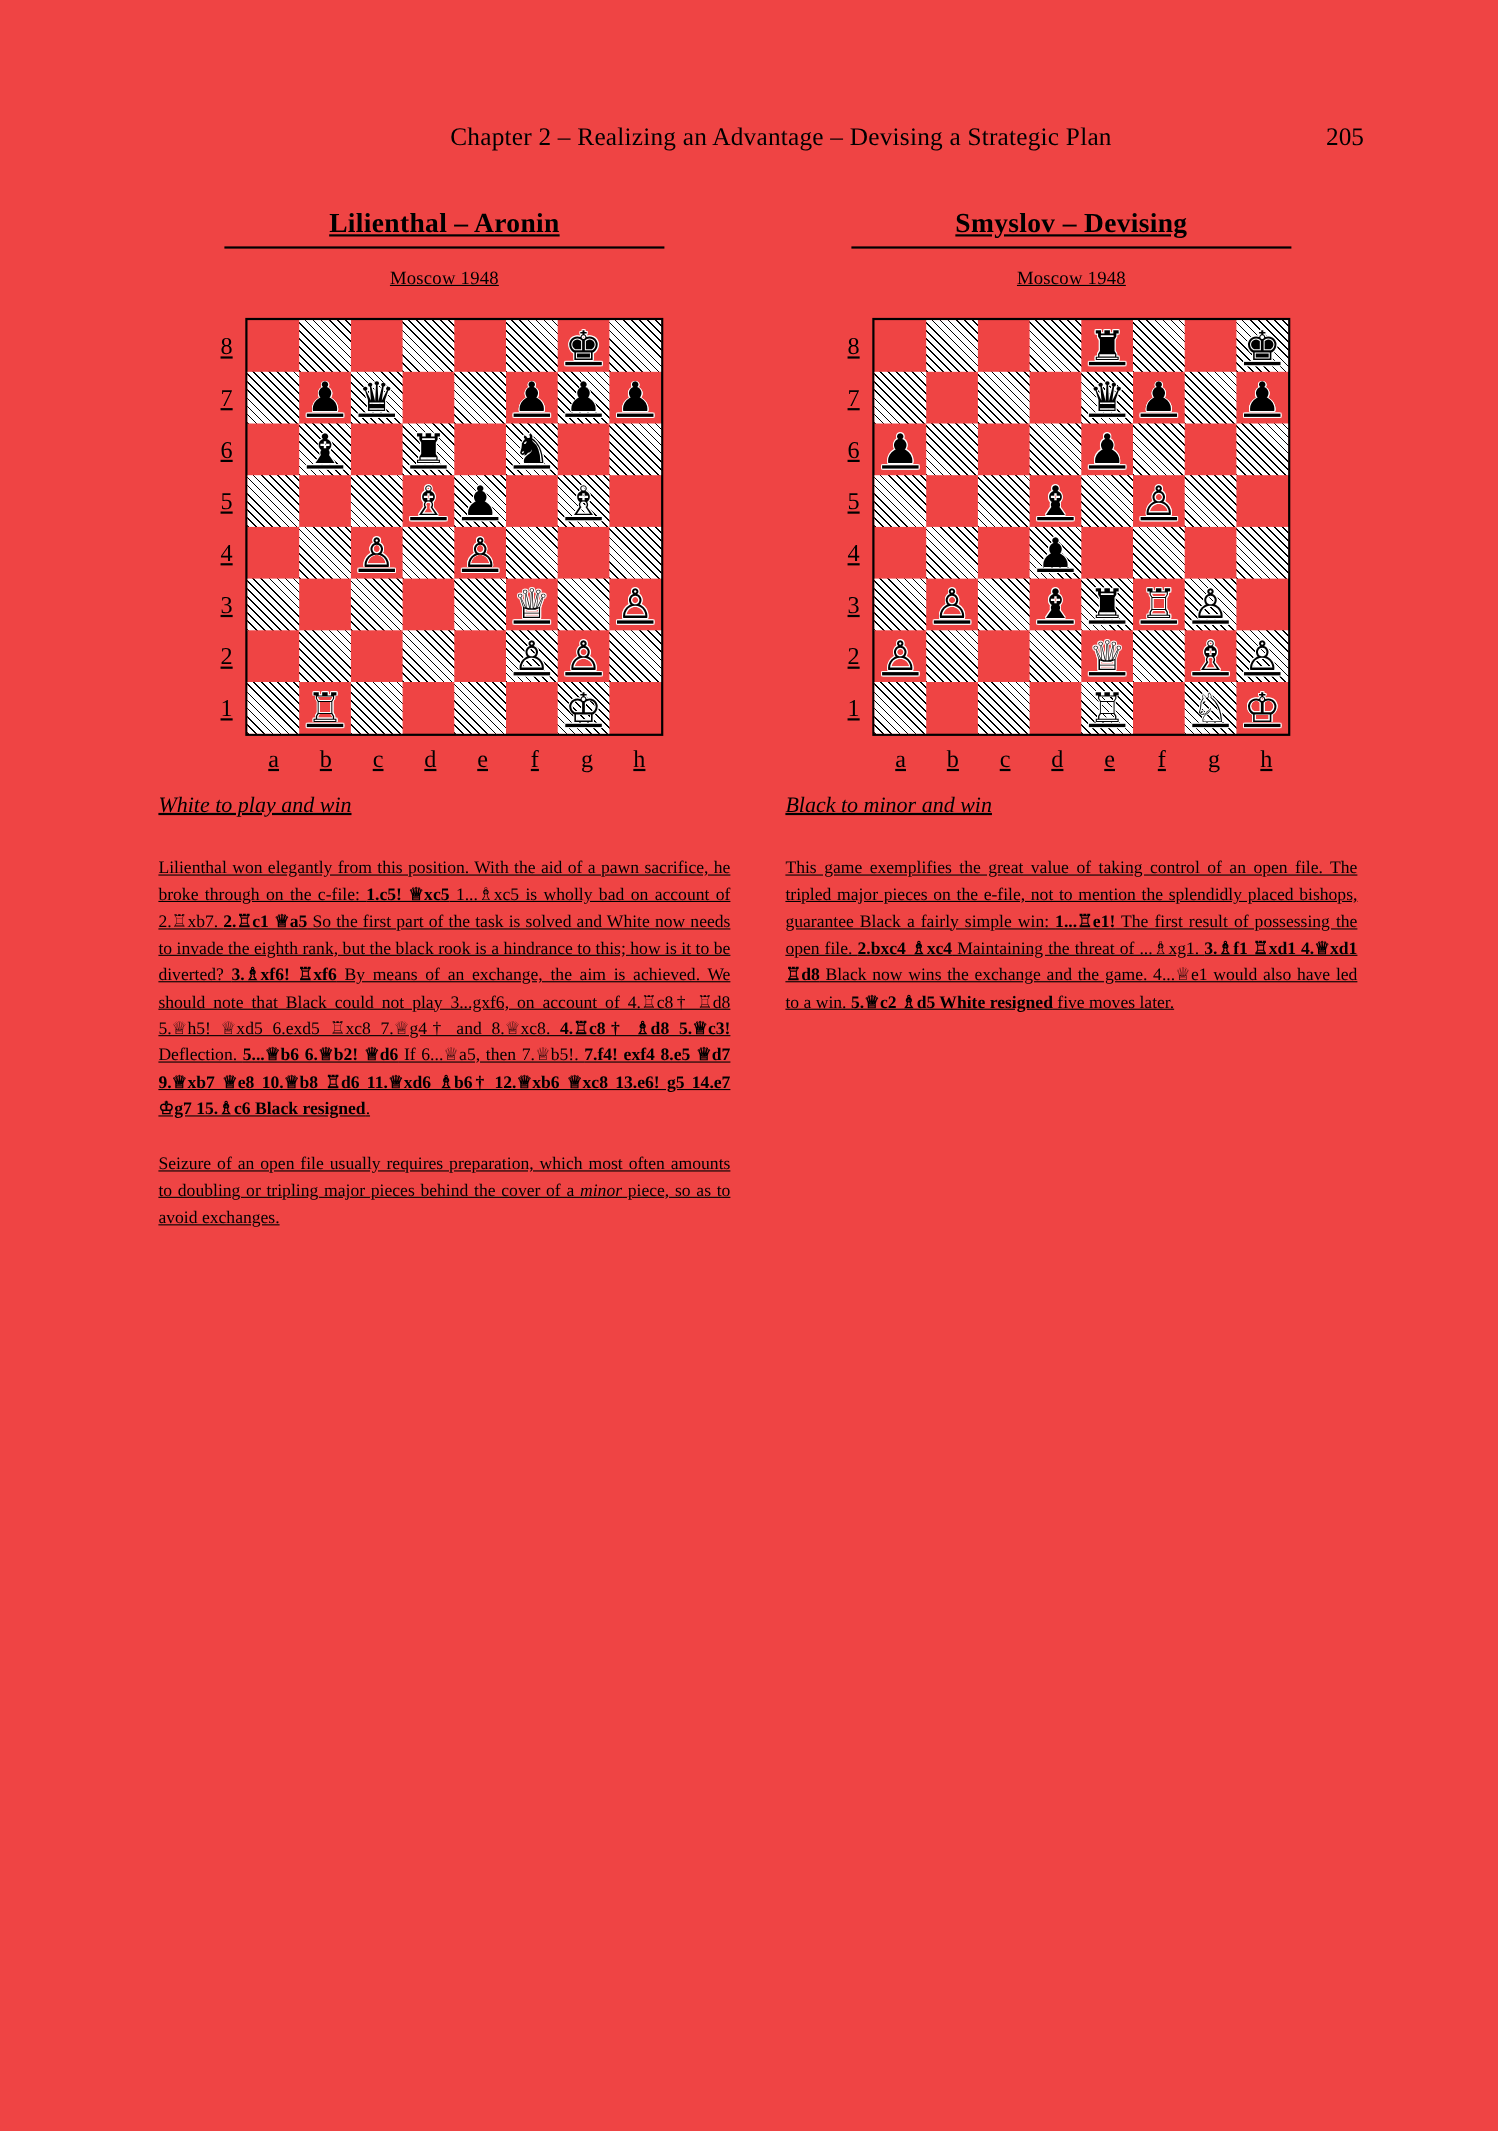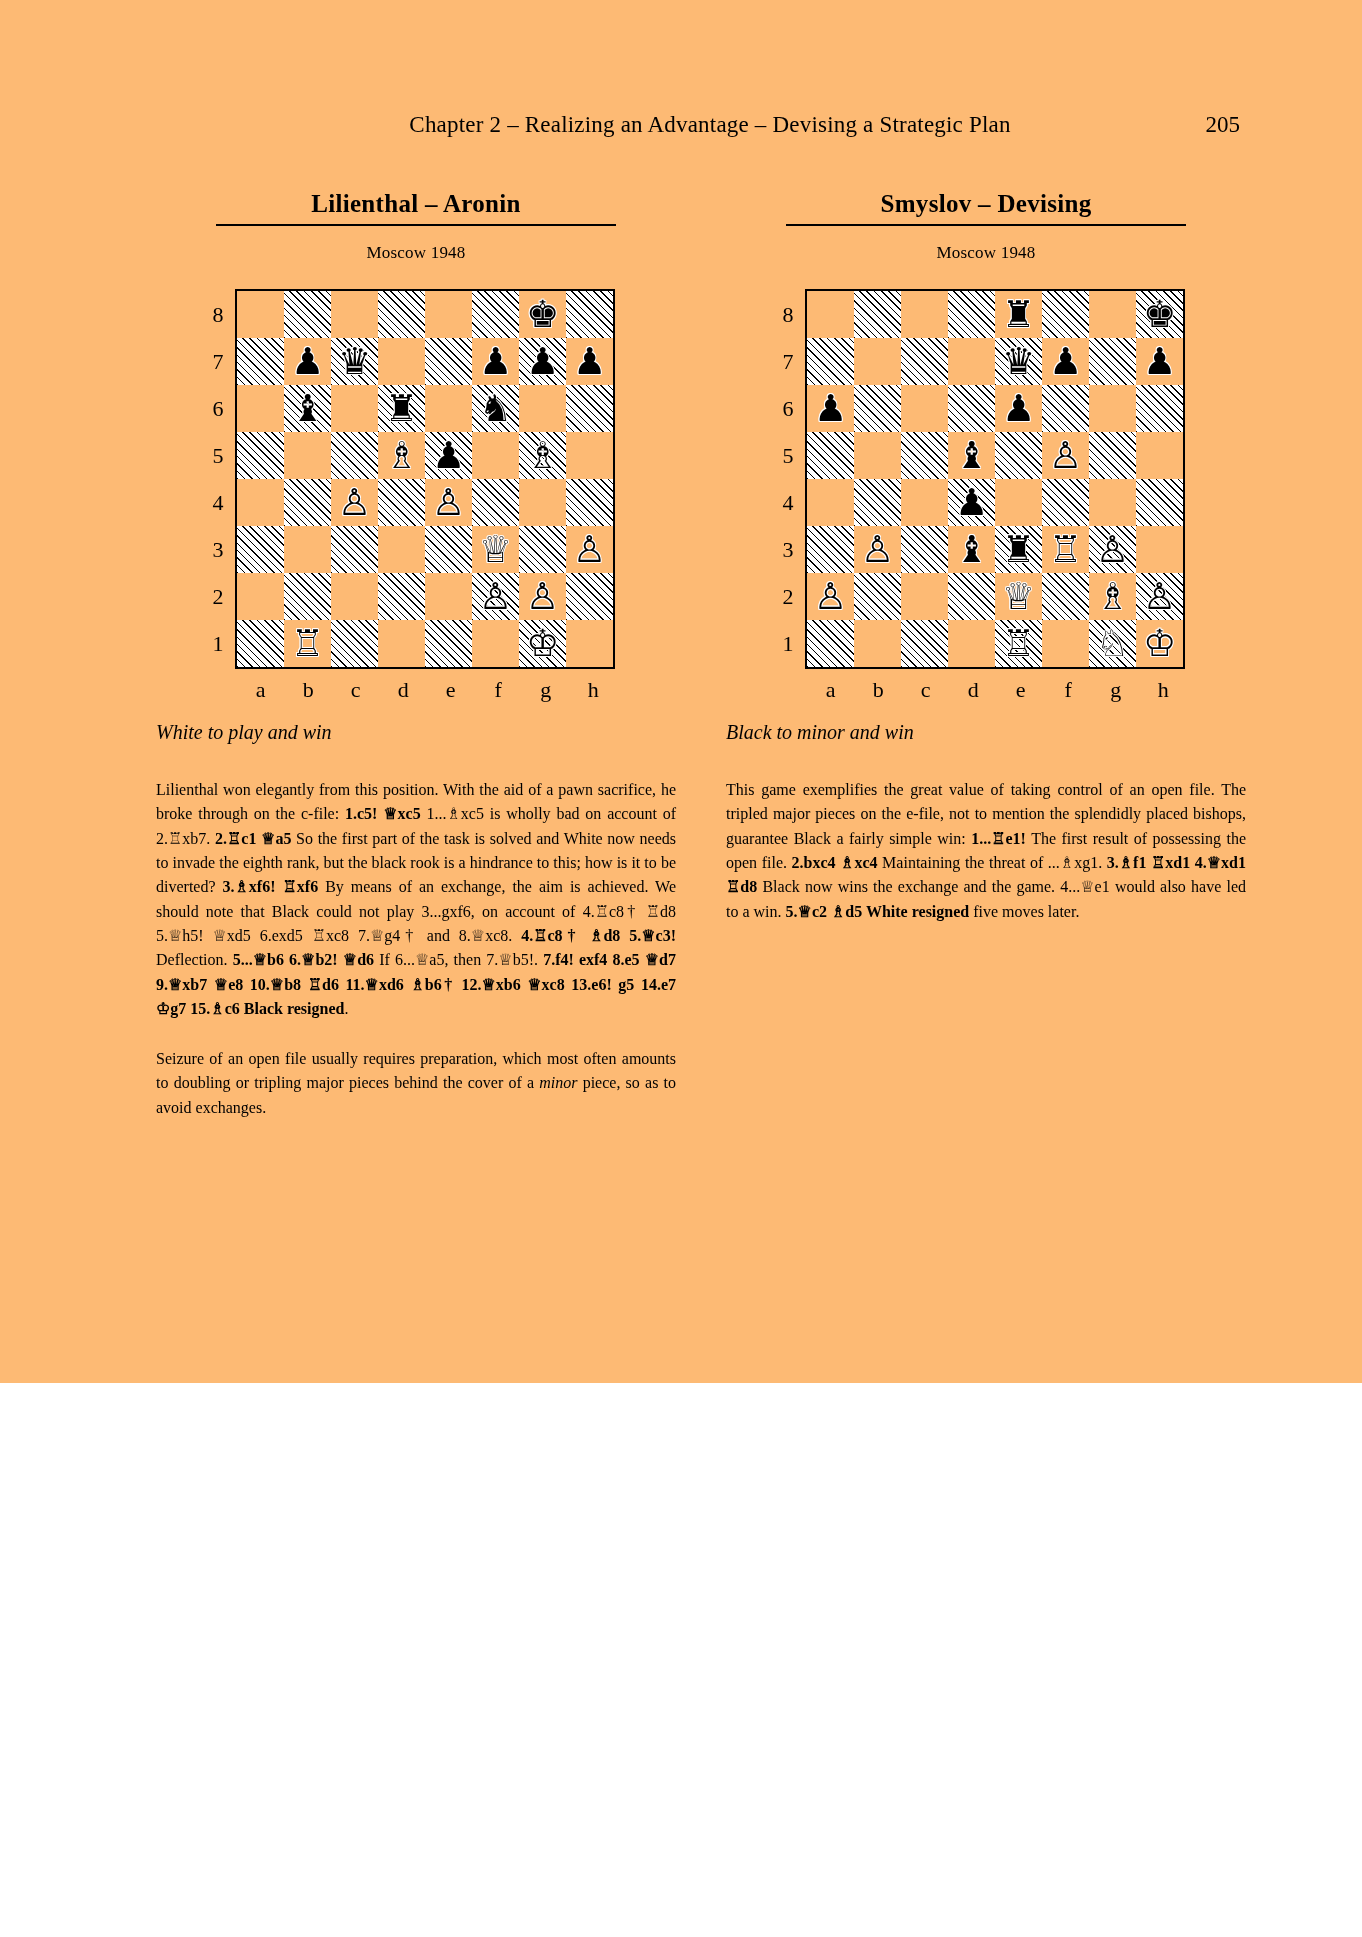--- a/index.html
+++ b/index.html
@@ -11,22 +11,22 @@
     width: 1362px;
     height: 1937px;
     font-family: "Liberation Serif", serif;
     color: #000000;
     position: relative;
   }
   .page {
     position: absolute;
     left: 0; top: 0;
     width: 1362px;
-    height: 1383px;
-    background: #fdba74;
+    height: 1937px;
+    background: #ef4444;
   }
   
   .running-head {
     position: absolute;
     left: 150px;
     top: 112px;
     width: 1090px;
     display: flex;
     align-items: baseline;
     justify-content: flex-start;
@@ -39,25 +39,26 @@
     padding-left: 120px;
   }
   .running-head .folio {
     font-size: 23px;
     width: 90px;
     text-align: right;
   }
   
   .columns {
     position: absolute;
-    left: 156px;
+    left: 144px;
     top: 190px;
     width: 1090px;
     display: flex;
     gap: 50px;
+    text-decoration: underline;
   }
   .col {
     width: 520px;
   }
   .diagram-head {
     text-align: center;
   }
   .game-title {
     font-size: 25px;
     font-weight: bold;

